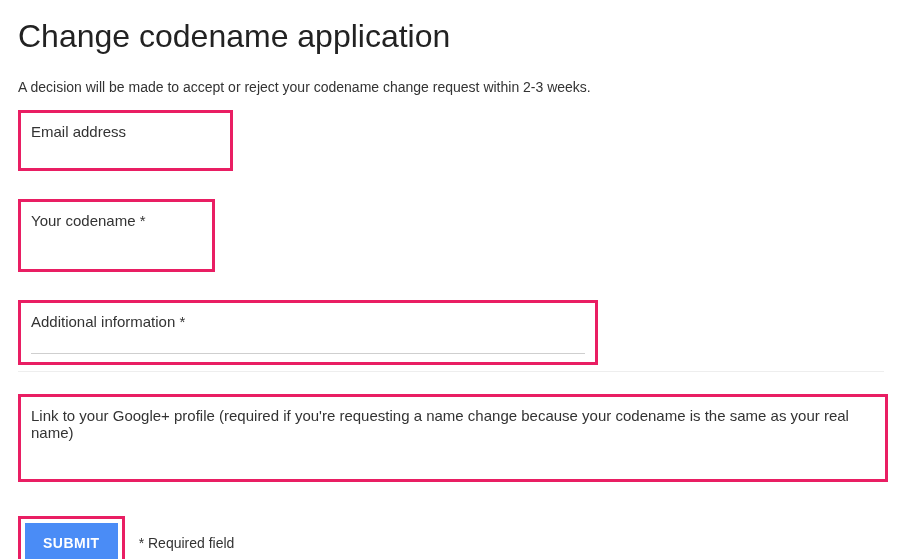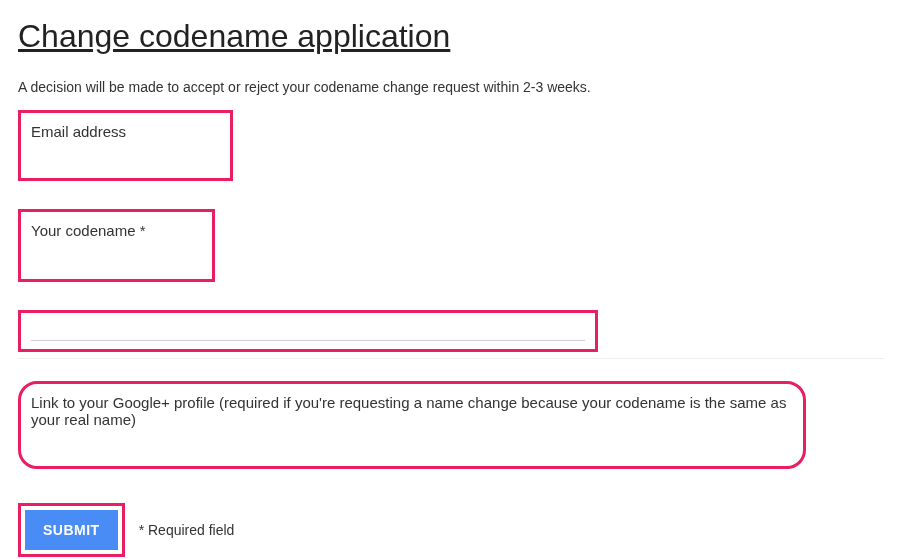--- a/index.html
+++ b/index.html
@@ -11,50 +11,48 @@
       font-family: Arial, Helvetica, sans-serif;
       background: #fff;
       padding: 18px;
       width: 902px;
     }
     .page-title {
       font-size: 32px;
       font-weight: 400;
       color: #222;
       margin-bottom: 24px;
-      text-decoration: underline;
     }
     .page-subtitle {
       font-size: 14px;
       color: #333;
       margin-bottom: 15px;
     }
     .field-box {
       border: 3px solid #e91e63;
       display: inline-block;
-      padding: 10px 10px 32px 10px;
+      padding: 10px 10px 22px 10px;
       margin-bottom: 28px;
       vertical-align: top;
     }
     .w-small {
       width: 215px;
     }
     .w-small-empty {
       width: 197px;
       padding-bottom: 34px;
     }
     .w-med {
       width: 580px;
       padding-bottom: 26px;
       position: relative;
     }
     .w-large {
-      width: 788px;
+      width: 870px;
       padding-bottom: 32px;
-      border-radius: 19px;
     }
     .field-label {
       font-size: 15px;
       color: #333;
       display: block;
       margin-bottom: 6px;
     }
     .email-row {
       display: flex;
       align-items: center;
@@ -132,20 +130,21 @@
 <br>
 
 
 <div class="field-box w-small-empty">
   <span class="field-label">Your codename *</span>
 </div>
 <br>
 
 
 <div class="field-box w-med">
+  <span class="field-label">Additional information *</span>
   <div class="underline-input"></div>
 </div>
 <div class="divider"></div>
 
 
 <div class="field-box w-large">
   <span class="field-label">Link to your Google+ profile (required if you're requesting a name change because your codename is the same as your real name)</span>
 </div>
 <br>
 

